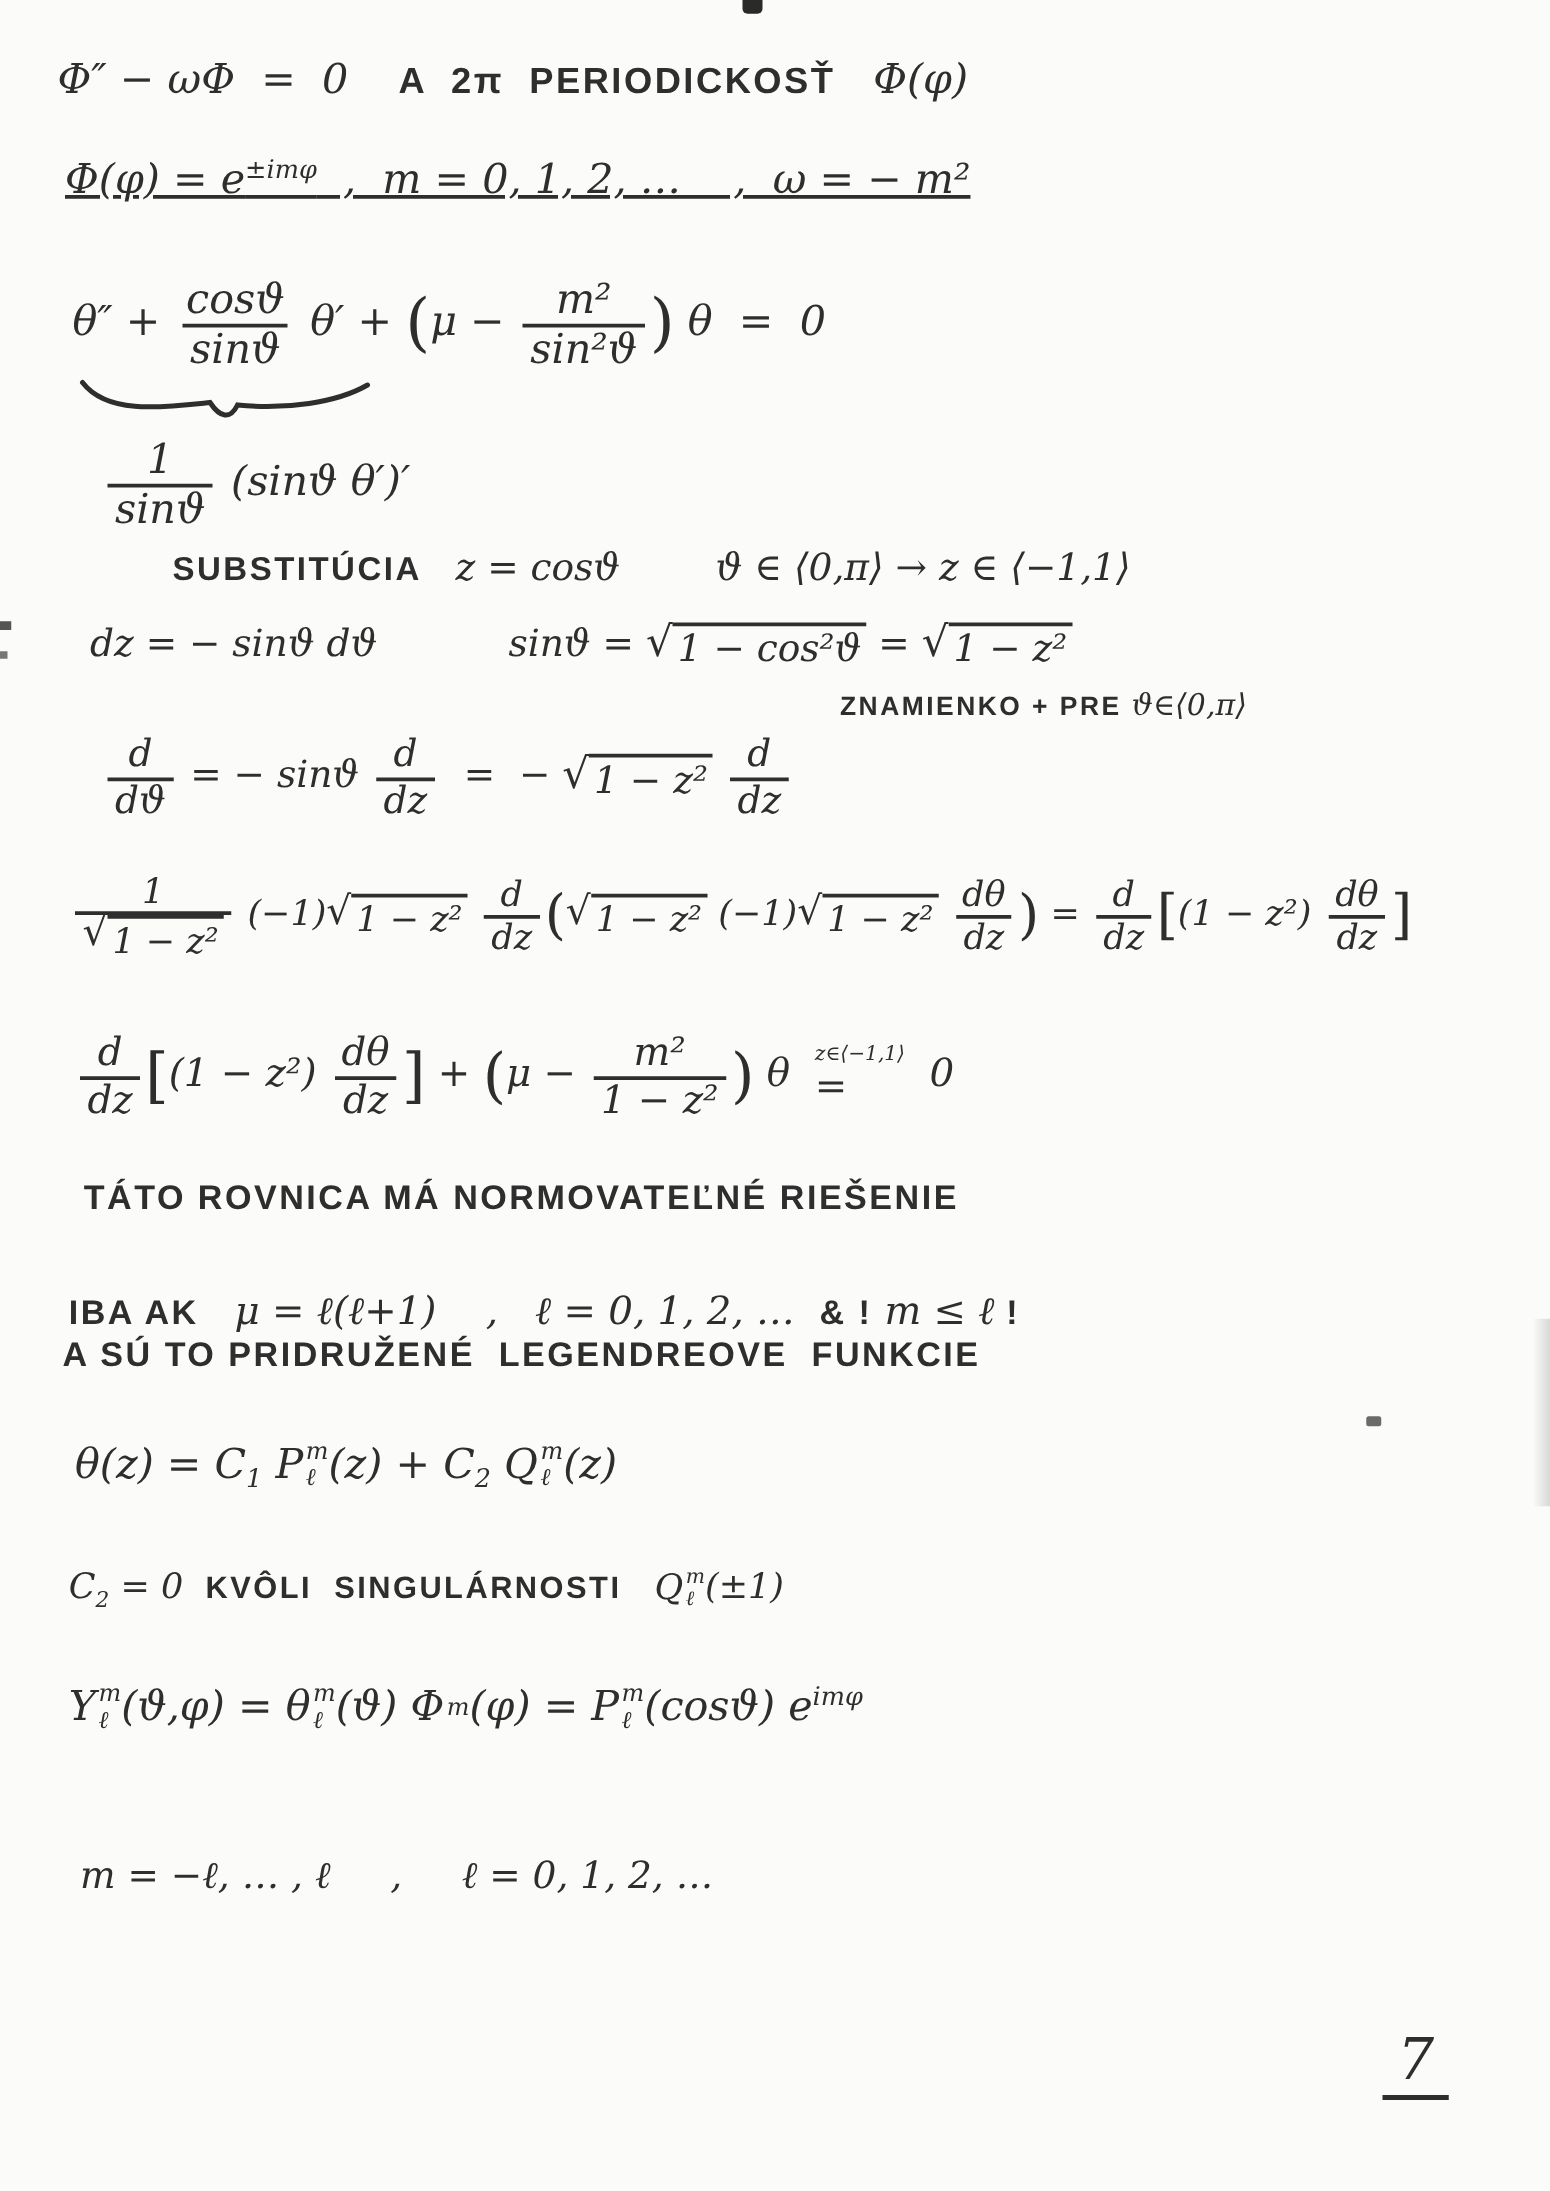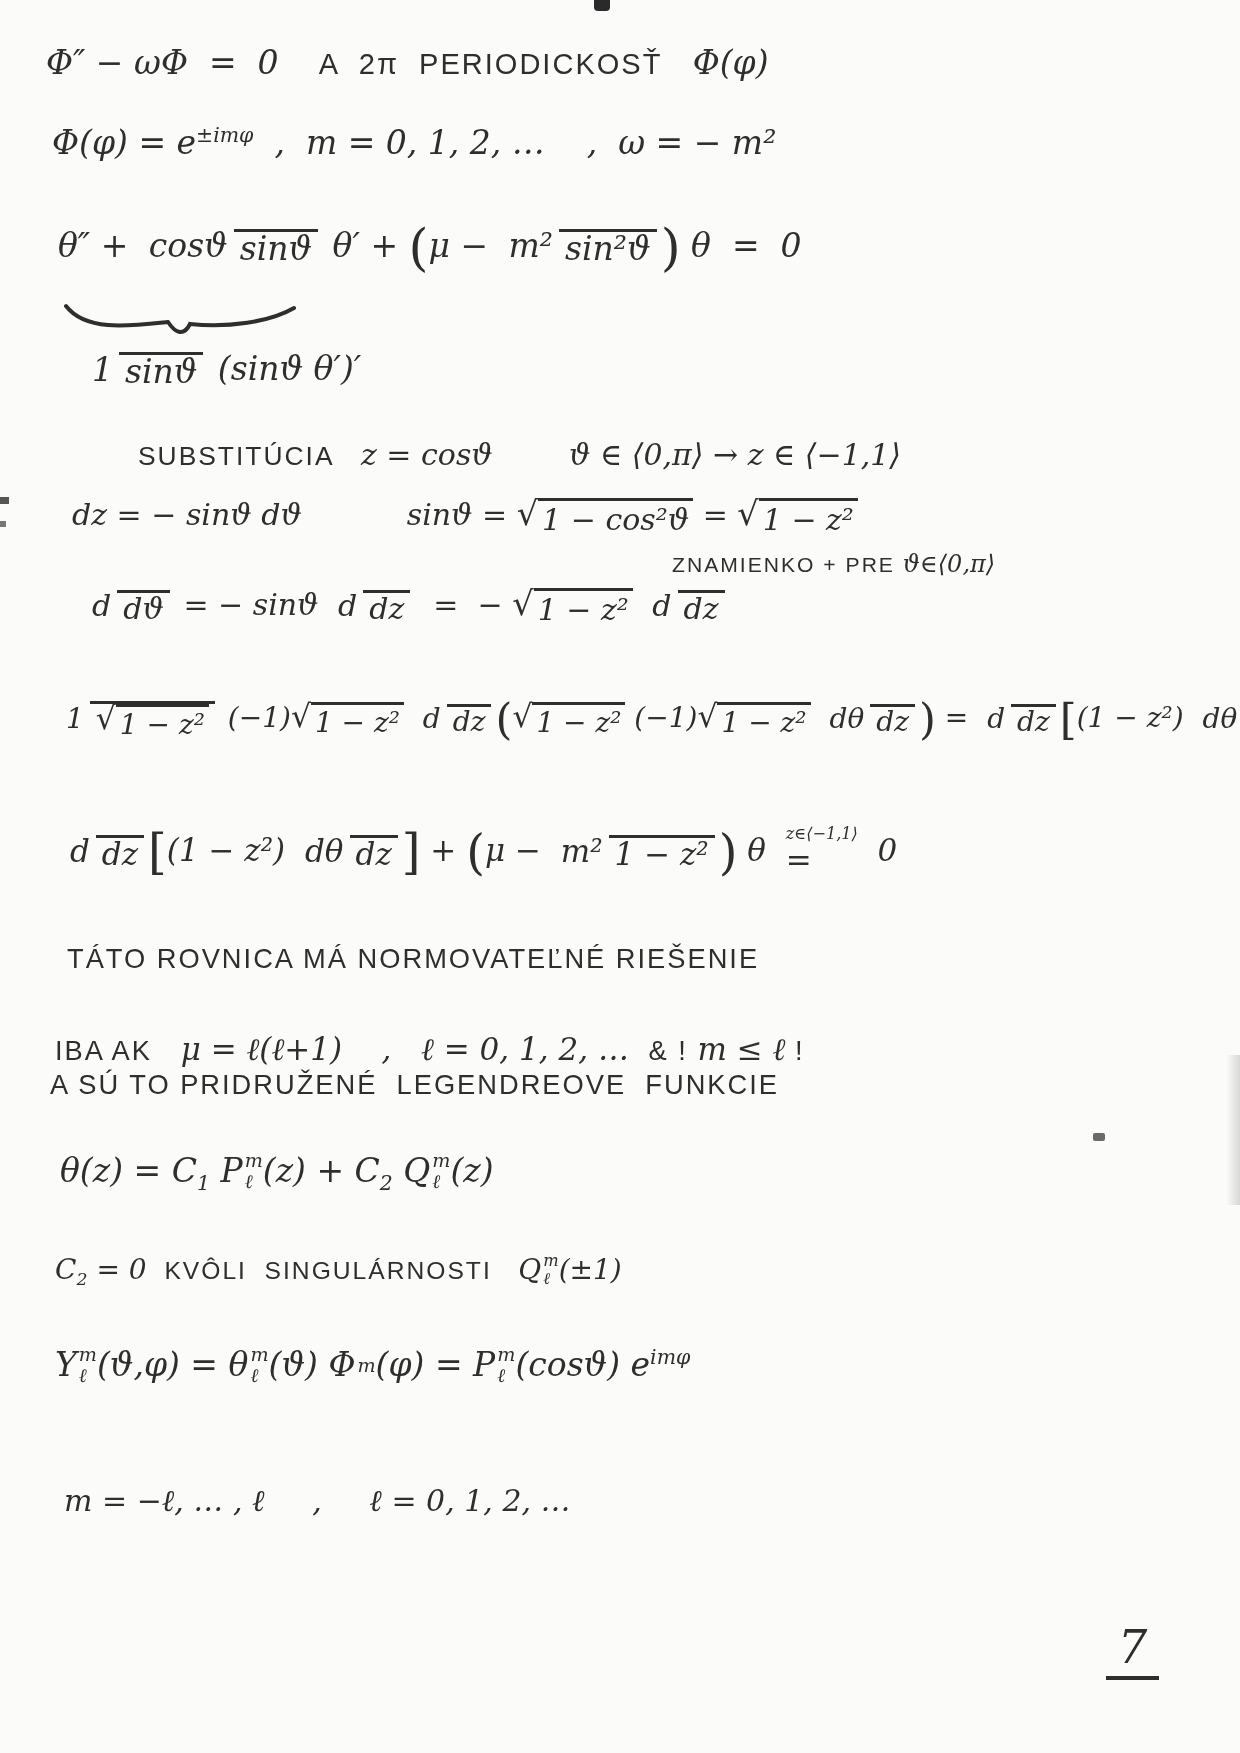--- a/index.html
+++ b/index.html
@@ -3,39 +3,39 @@
 <meta charset="utf-8">
 <style>
   :root{ --ink:#2e2e2e; --paper:#fbfbf9; }
   html,body{margin:0;padding:0;}
   body{width:1240px;height:1753px;background:#fff;}
   .paper{position:relative;width:1240px;height:1753px;background:var(--paper);overflow:hidden;
          font-family:"DejaVu Serif",serif;color:var(--ink);}
   .line{position:absolute;white-space:pre;color:var(--ink);
         font-family:"DejaVu Serif",serif;font-style:italic;font-size:33px;line-height:1.15;}
   .math{font-family:"DejaVu Serif",serif;font-style:italic;}
-  .word{font-family:"Liberation Sans",sans-serif;font-style:normal;font-weight:400;
+  .word{font-family:"Liberation Sans",sans-serif;font-style:normal;font-weight:700;
         letter-spacing:2px;font-size:0.88em;}
-  .frac{display:inline-flex;flex-direction:row;align-items:center;vertical-align:middle;
+  .frac{display:inline-flex;flex-direction:column;align-items:center;vertical-align:middle;
         line-height:1.05;text-align:center;margin:0 4px;}
   .frac .num{padding:0 6px 2px;}
   .frac .den{border-top:3px solid var(--ink);padding:0 6px 0;}
   .sqrt{display:inline-flex;align-items:flex-start;vertical-align:middle;white-space:pre;}
   .sqrt .rad{font-size:1.12em;line-height:1;transform:translateY(-1px);}
   .sqrt .sqbody{border-top:3px solid var(--ink);padding:3px 4px 0;line-height:1.05;}
   sup,sub{font-size:0.62em;font-style:italic;}
   .sswrap{display:inline-flex;align-items:center;}
   .ss{display:inline-flex;flex-direction:column;margin-left:2px;font-size:0.58em;line-height:1.1;}
   .bigd{font-size:1.55em;font-weight:400;vertical-align:middle;line-height:1;font-style:normal;}
   .ov{display:inline-flex;flex-direction:column;align-items:flex-start;vertical-align:middle;}
   .ov .top{font-size:0.52em;line-height:1;margin-bottom:1px;}
   .ubrace{width:240px;height:34px;color:var(--ink);display:block;}
 
   [data-name="line-phi-ode"]{top:44px;left:46px;}
-  [data-name="line-phi-solution"]{top:124px;left:52px;}
+  [data-name="line-phi-solution"]{top:124px;left:52px;text-decoration:underline;}
   [data-name="line-theta-ode"]{top:222px;left:58px;}
   [data-name="underbrace"]{top:302px;left:60px;}
   [data-name="line-sin-form"]{top:350px;left:82px;}
   [data-name="line-substitution"]{top:438px;left:138px;font-size:30px;}
   [data-name="line-dz"]{top:498px;left:72px;font-size:30px;}
   [data-name="line-znamienko"]{top:551px;left:672px;font-size:24px;}
   [data-name="line-ddtheta"]{top:588px;left:82px;font-size:30px;}
   [data-name="line-chain-expansion"]{top:698px;left:56px;font-size:28px;}
   [data-name="line-legendre-ode"]{top:826px;left:60px;font-size:31px;}
   [data-name="line-normalizable-1"]{top:940px;left:55px;font-size:31px;margin-left:12px;}

